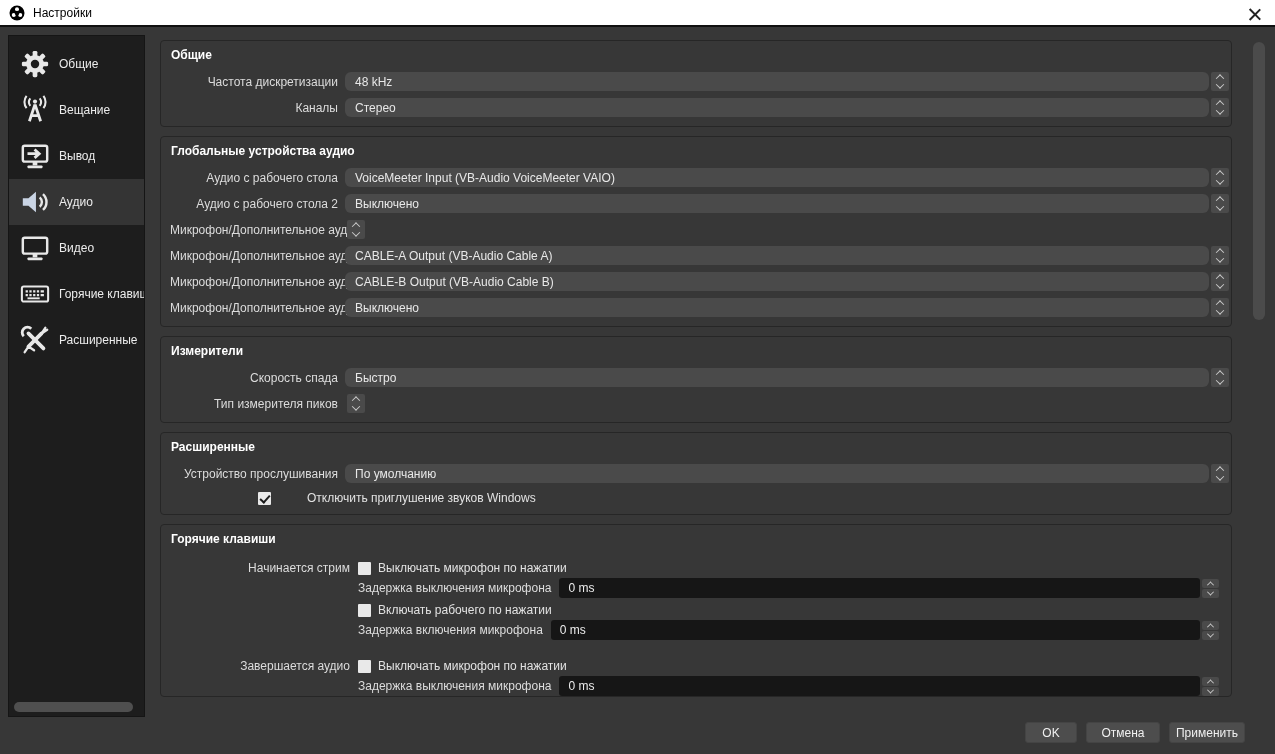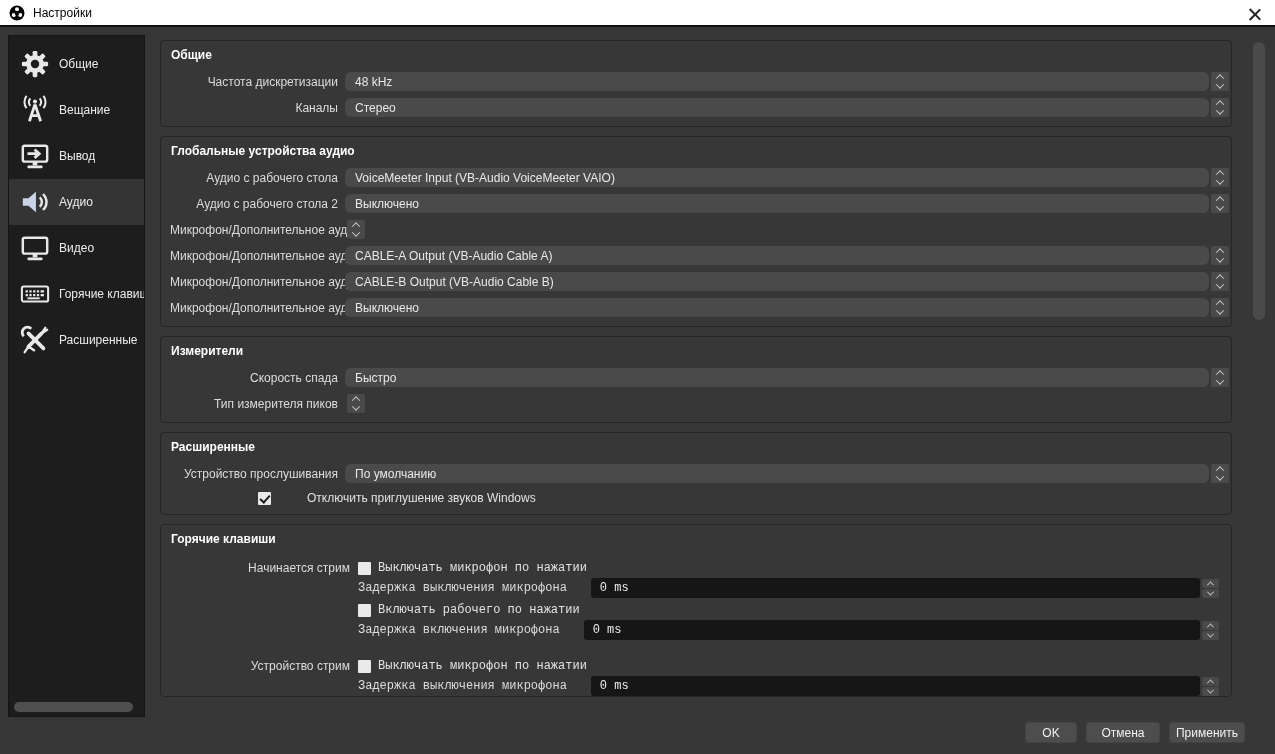--- a/index.html
+++ b/index.html
@@ -46,24 +46,24 @@
   .check-row{display:flex;align-items:center;height:16px;}
   .checkbox{width:13px;height:13px;background:#e9e9e9;border-radius:1px;flex:0 0 13px;position:relative;}
   .checkbox.checked::after{content:"";position:absolute;left:4px;top:1px;width:4px;height:8px;
     border-right:2px solid #1b1b1b;border-bottom:2px solid #1b1b1b;transform:rotate(42deg);}
   .check-row .cb-label{margin-left:7px;white-space:nowrap;color:#e2e2e2;}
   .adv-check{margin-left:88px;margin-top:2px;gap:29px;}
 
   
   .hk-group{display:flex;margin-top:14px;}
   .hk-group-label{flex:0 0 180px;text-align:right;padding-right:8px;padding-top:1px;white-space:nowrap;color:#dcdcdc;}
-  .hk-rows{flex:1;font-family:Liberation Mono, monospace;}
+  .hk-rows{flex:1;}
   .hk-rows .check-row{margin-bottom:2px;}
   .spin-row{display:flex;align-items:center;height:20px;margin:2px 10px 4px 0;}
-  .spin-label{flex:0 0 168px;text-align:left;padding-right:24px;white-space:nowrap;color:#dcdcdc;}
+  .spin-label{flex:0 0 168px;text-align:left;padding-right:8px;white-space:nowrap;color:#dcdcdc;}
   .spin-input{flex:1;height:20px;background:#161616;color:#ececec;display:flex;align-items:center;
     padding-left:9px;border-radius:3px;}
   .spin-btns{flex:0 0 17px;margin-left:2px;display:flex;flex-direction:column;gap:1px;}
   .spin-btn{height:9px;background:#4a4a4a;border-radius:2px;display:flex;align-items:center;justify-content:center;}
   .spin-btn .chev{width:4px;height:4px;}
 
   .hotkeys-box{height:173px;overflow:hidden;}
 
   
   .v-scrollbar{position:absolute;left:1253px;top:42px;width:12px;height:278px;border-radius:6px;background:#4b4b4b;}
@@ -366,21 +366,21 @@
                 </span>
               <span class="spin-btn">
                   <span class="chev down"></span>
                 </span>
             </div>
           </div>
         </div>
       </div>
 
       <div class="hk-group">
-        <span class="hk-group-label">Устройство стрим</span>
+        <span class="hk-group-label">Завершается аудио</span>
         <div class="hk-rows">
           <div class="check-row">
             <span class="checkbox"></span>
             <span class="cb-label">Выключать микрофон по нажатии</span>
           </div>
           <div class="spin-row">
             <span class="spin-label">Задержка выключения микрофона</span>
             <div class="spin-input">
                 <span>0 ms</span>
               </div>

